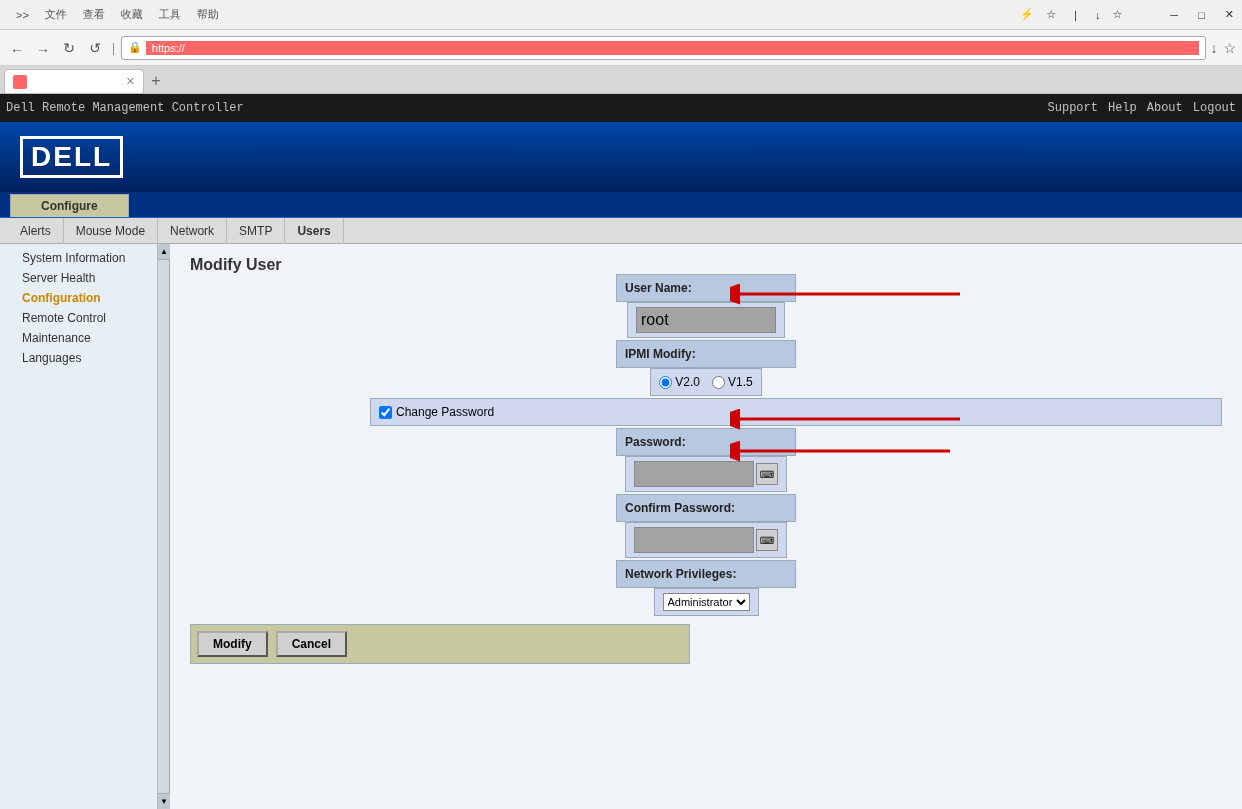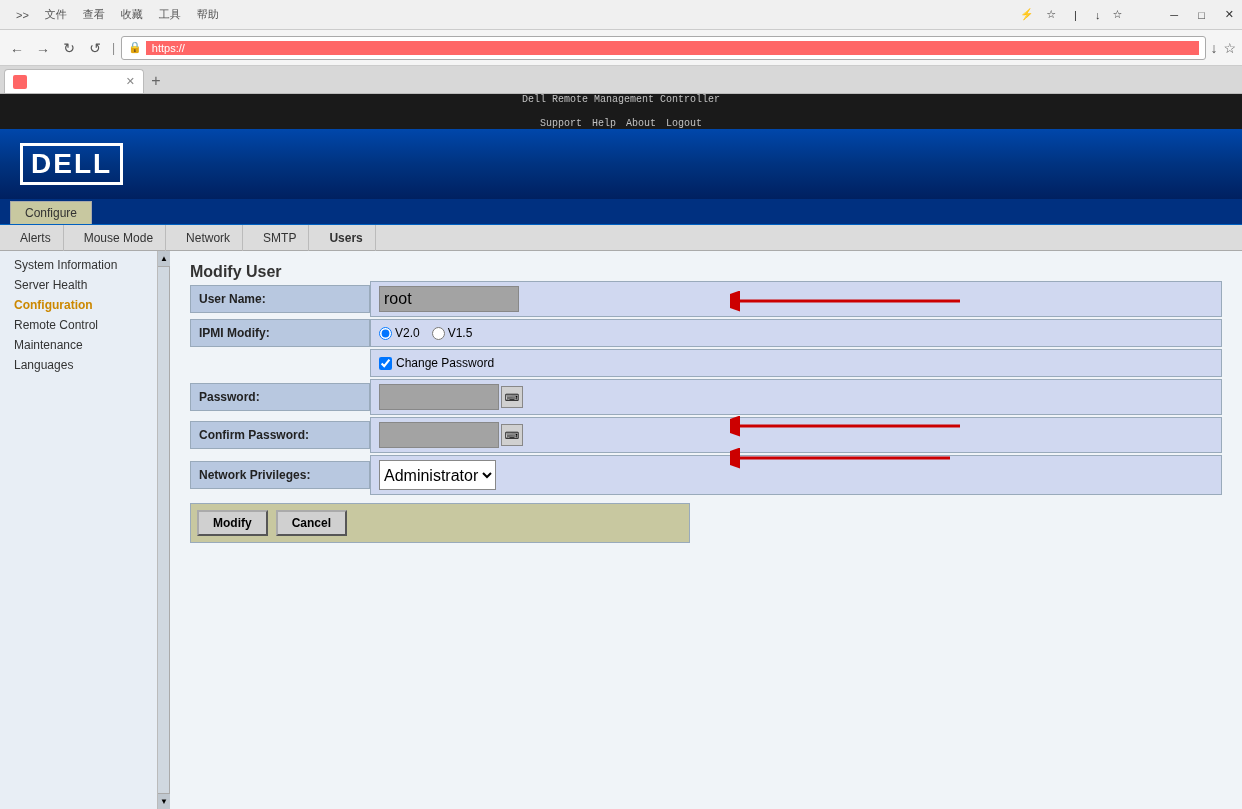--- a/index.html
+++ b/index.html
@@ -18,56 +18,56 @@
 
     .browser-tabs { display: flex; align-items: flex-end; height: 28px; background: #d8d8d8; border-bottom: 1px solid #bbb; padding: 0 4px; }
     .browser-tab { display: flex; align-items: center; height: 24px; background: white; border: 1px solid #bbb; border-bottom: none; border-radius: 4px 4px 0 0; padding: 0 8px; font-size: 11px; color: #333; gap: 4px; min-width: 140px; }
     .tab-favicon { width: 14px; height: 14px; background: #ff6666; border-radius: 2px; }
     .tab-close { cursor: pointer; color: #888; font-size: 11px; margin-left: 4px; }
     .tab-new { width: 24px; height: 24px; display: flex; align-items: center; justify-content: center; font-size: 16px; color: #666; cursor: pointer; }
 
     
     .dell-page { background: white; height: calc(809px - 94px); display: flex; flex-direction: column; }
 
-    .top-bar { background: #1a1a1a; color: #ccc; height: 35px; display: flex; align-items: center; justify-content: space-between; padding: 0 6px; font-size: 10px; font-family: 'Courier New', monospace; flex-direction: column; }
+    .top-bar { background: #1a1a1a; color: #ccc; height: 28px; display: flex; align-items: center; justify-content: space-between; padding: 0 6px; font-size: 12px; font-family: 'Courier New', monospace; }
     .top-bar-title { color: #c0c0c0; }
     .top-bar-links { display: flex; gap: 10px; }
     .top-bar-links a { color: #c0c0c0; text-decoration: none; }
 
     .header { background: linear-gradient(180deg, #0047ab 0%, #003380 50%, #002060 100%); height: 70px; display: flex; align-items: center; padding: 0 20px; }
     .dell-logo { color: white; font-size: 28px; font-weight: bold; font-family: Liberation Sans, sans-serif; letter-spacing: 2px; border: 3px solid white; padding: 2px 8px; }
 
-    .sub-tabs { background: #dcdcdc; border-bottom: 1px solid #aaa; display: flex; padding: 0 8px; height: 26px; align-items: center; gap: 8px; }
+    .sub-tabs { background: #dcdcdc; border-bottom: 1px solid #aaa; display: flex; padding: 0 8px; height: 26px; align-items: center; gap: 0; }
     .sub-tab { padding: 0 12px; height: 26px; display: flex; align-items: center; font-size: 12px; cursor: pointer; color: #333; border-right: 1px solid #bbb; }
     .sub-tab.active-sub { font-weight: bold; }
 
     .content-area { display: flex; flex: 1; overflow: hidden; }
 
     
-    .sidebar { width: 170px; background: #e8eef5; border-right: 1px solid #aaa; padding: 4px 0; min-height: 400px; position: relative; }
+    .sidebar { width: 170px; background: #e8eef5; border-right: 1px solid #aaa; padding: 4px 8px; min-height: 400px; position: relative; }
     .sidebar-item { padding: 3px 8px 3px 14px; font-size: 12px; cursor: pointer; color: #333; }
     .sidebar-item.active { color: #cc8800; font-weight: bold; }
     .sidebar-scrollbar { position: absolute; right: 0; top: 0; bottom: 0; width: 12px; background: #d0d8e0; border-left: 1px solid #bbb; display: flex; flex-direction: column; }
     .scroll-up { width: 12px; height: 16px; background: #c0c8d0; border-bottom: 1px solid #aaa; display: flex; align-items: center; justify-content: center; cursor: pointer; font-size: 8px; }
     .scroll-down { width: 12px; height: 16px; background: #c0c8d0; border-top: 1px solid #aaa; display: flex; align-items: center; justify-content: center; cursor: pointer; font-size: 8px; margin-top: auto; }
 
     
     .main-content { flex: 1; background: #f0f4f8; padding: 12px 20px; overflow-y: auto; }
     .page-title { font-size: 16px; font-weight: bold; color: #333; margin-bottom: 0; }
     .page-description { font-size: 12px; color: #333; margin-bottom: 16px; }
-    .form-row { display: flex; align-items: center; margin-bottom: 2px; }
+    .form-row { display: flex; align-items: center; margin-bottom: 2px; flex-direction: column; }
     .form-label-cell { width: 180px; background: #b8c8e0; padding: 6px 8px; font-size: 12px; font-weight: bold; color: #222; border: 1px solid #9ab; min-height: 28px; display: flex; align-items: center; }
     .form-input-cell { flex: 1; background: #d0d8f0; padding: 4px 8px; border: 1px solid #9ab; min-height: 28px; display: flex; align-items: center; }
     .form-input { width: 130px; height: 22px; border: 1px solid #888; padding: 12px 4px; font-size: 16px; background: #a3a3a3; }
     .form-input-with-btn { display: flex; align-items: center; gap: 2px; }
     .keyboard-btn { width: 22px; height: 22px; background: #d0d0d0; border: 1px solid #888; cursor: pointer; display: flex; align-items: center; justify-content: center; font-size: 10px; }
 
     .radio-group { display: flex; align-items: center; gap: 12px; }
     .radio-label { display: flex; align-items: center; gap: 3px; font-size: 12px; }
-    .form-select { height: 30px; font-size: 16px; border: 1px solid #888; background: white; }
+    .form-select { height: 18px; font-size: 11px; border: 1px solid #888; background: white; }
     .btn { height: 26px; padding: 0 14px; font-size: 12px; cursor: pointer; border: 2px outset #aaa; background: #d0d0d0; font-weight: bold; }
     .btn-area { background: #c8c8a0; border: 1px solid #9ab; padding: 6px; display: flex; gap: 8px; width: 500px; }
   </style>
 </head>
 <body>
 
 <div class="browser-chrome">
   <div class="browser-titlebar">
     <div style="flex:1; display:flex; align-items:center; gap:16px; padding-left:8px; font-size:11px; color:#555;">
       <span>&gt;&gt;</span>
@@ -126,21 +126,21 @@
       <a>About</a>
       <a>Logout</a>
     </div>
   </div>
 
   <div class="header">
     <div class="dell-logo">DELL</div>
   </div>
 
   <div style="background: #003080; border-bottom: 1px solid #0060c0; padding: 2px 0 0 10px;">
-    <div style="display:inline-block; background: #c8c8a0; color: #333; font-size:12px; font-weight:normal; padding: 4px 14px; border: 1px solid #aaa; border-bottom: none; cursor:pointer;">Configure</div>
+    <div style="display:inline-block; background: #c8c8a0; color: #333; font-size:12px; font-weight:bold; padding: 4px 30px; border: 1px solid #aaa; border-bottom: none; cursor:pointer;">Configure</div>
   </div>
 
   <div class="sub-tabs">
     <div class="sub-tab">Alerts</div>
     <div class="sub-tab">Mouse Mode</div>
     <div class="sub-tab">Network</div>
     <div class="sub-tab">SMTP</div>
     <div class="sub-tab active-sub">Users</div>
   </div>
 

